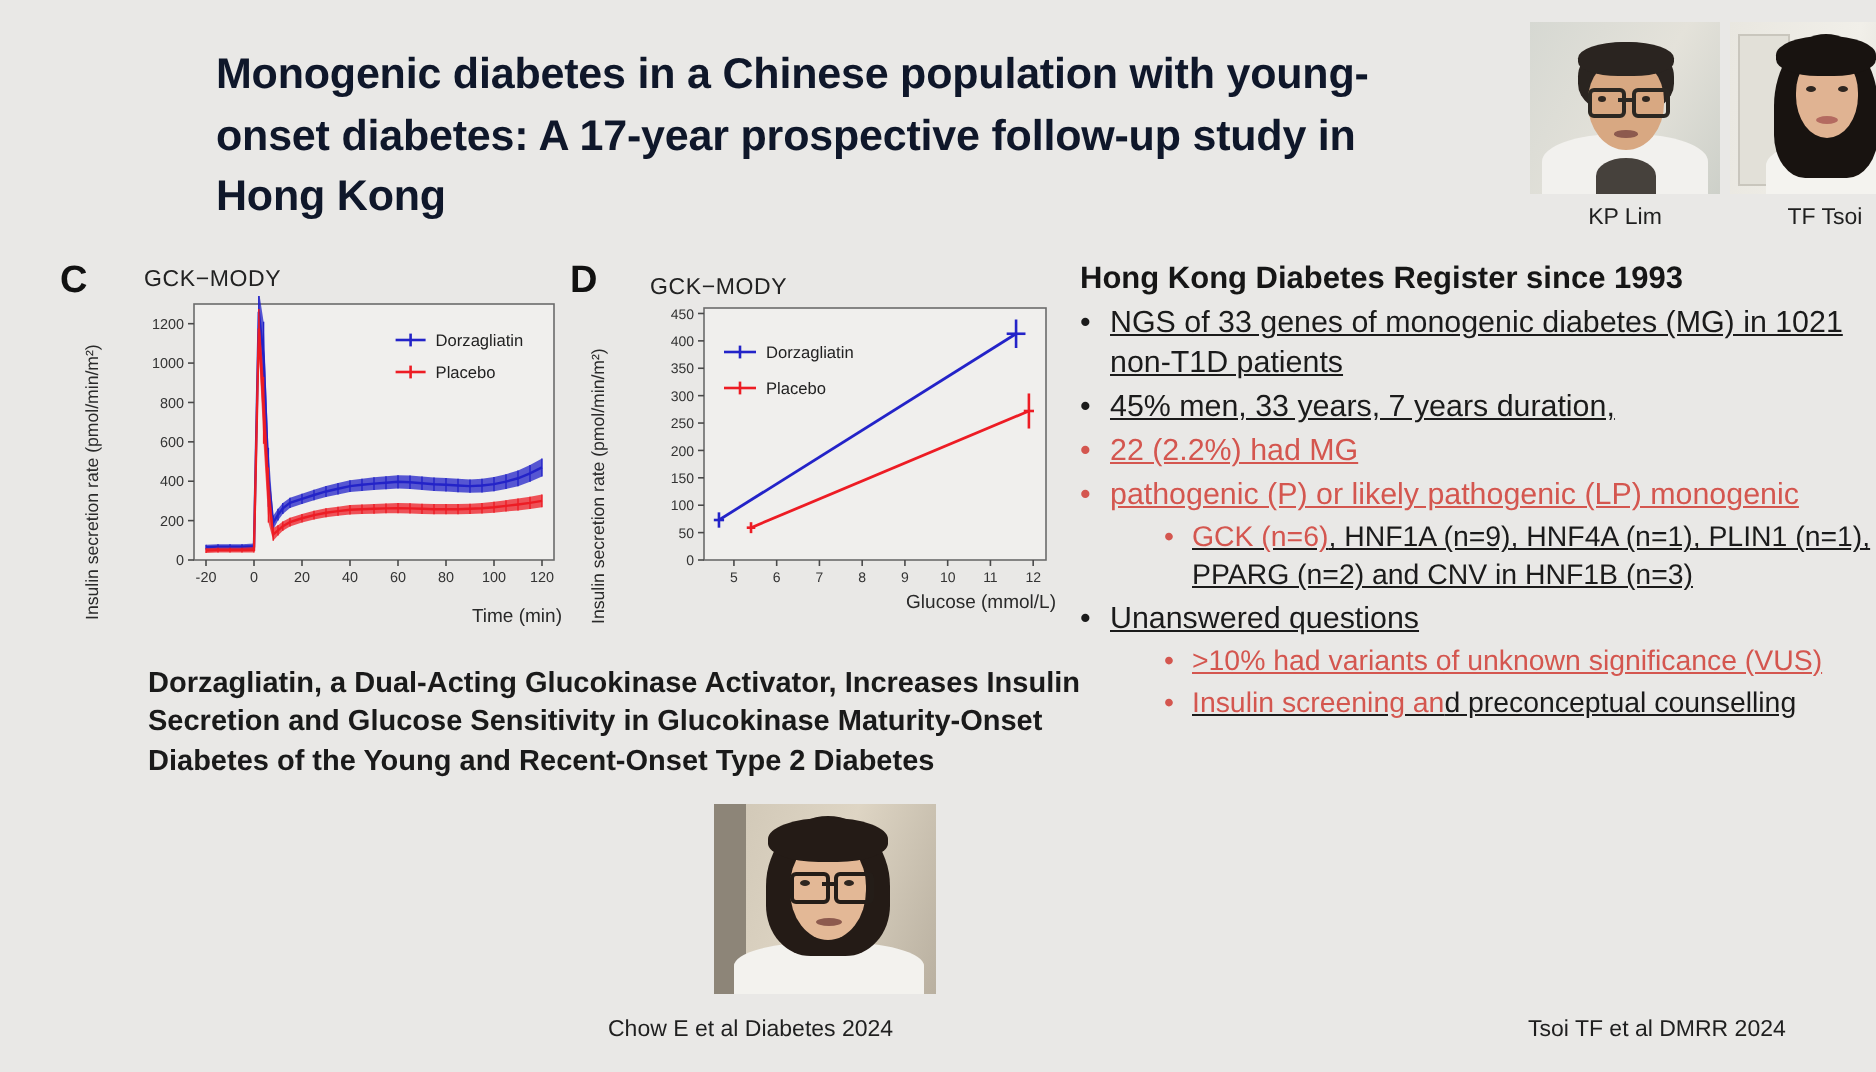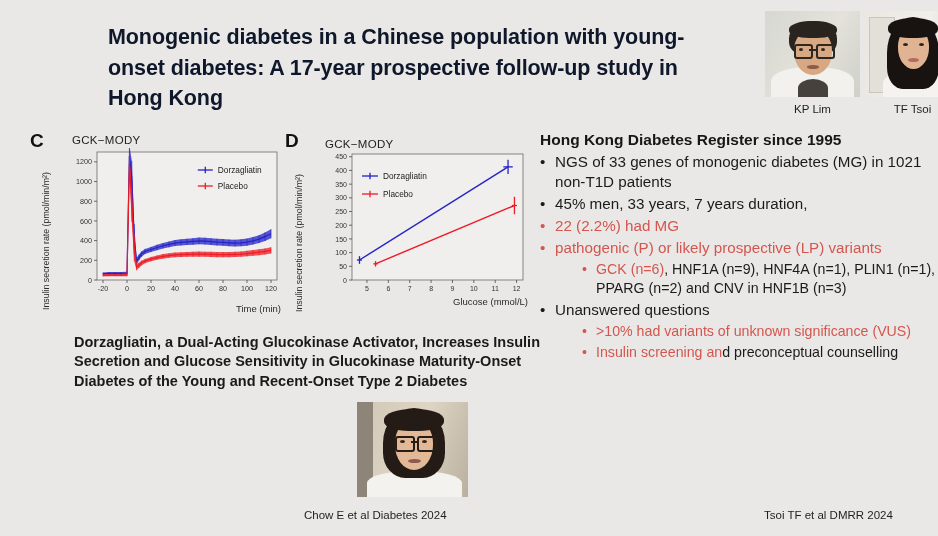--- a/index.html
+++ b/index.html
@@ -69,21 +69,21 @@
   
   .credit{position:absolute;font-size:11.5px;color:#1f1f1f;}
   .credit.left{left:304px;top:509px;}
   .credit.right{left:764px;top:509px;}
 
   
   .rightcol{position:absolute;left:540px;top:130px;width:396px;}
   .rc-head{font-size:15.5px;font-weight:bold;color:#161616;line-height:1.3;margin-bottom:1px;}
   .bl{display:flex;line-height:1.32;margin-top:2px;}
   .bl .dot{width:15px;flex:0 0 15px;text-align:left;}
-  .bl .txt{flex:1;}
+  .bl .txt{flex:1;text-decoration:underline;}
   .lvl1{font-size:15.2px;color:#1b1b1b;}
   .lvl2{font-size:14.2px;color:#1b1b1b;margin-left:42px;}
   .lvl2 .dot{width:14px;flex:0 0 14px;}
   .red{color:#d4564f;}
   .blk{color:#1b1b1b;}
 </style>
 </head>
 <body>
 
 <div class="slide">
@@ -326,37 +326,37 @@
       <div class="f-eye" style="left:43px;top:38px;width:5px;height:3px;"></div>
       <div class="f-eye" style="left:65px;top:38px;width:5px;height:3px;"></div>
       <div class="f-mouth" style="left:51px;top:57px;width:13px;height:4px;"></div>
     </div>
   </div>
 
   <div class="credit left">Chow E et al Diabetes 2024</div>
   <div class="credit right">Tsoi TF et al DMRR 2024</div>
 
   <div class="rightcol">
-    <div class="rc-head">Hong Kong Diabetes Register since 1995</div>
+    <div class="rc-head">Hong Kong Diabetes Register since 1993</div>
     <div id="bullets">
         <div class="bl lvl1">
           <span class="dot blk">•</span>
           <span class="txt blk">NGS of 33 genes of monogenic diabetes (MG)  in 1021 non-T1D patients</span>
         </div>
         <div class="bl lvl1">
           <span class="dot blk">•</span>
           <span class="txt blk">45% men, 33 years, 7 years duration,</span>
         </div>
         <div class="bl lvl1">
           <span class="dot red">•</span>
           <span class="txt red">22 (2.2%) had MG</span>
         </div>
         <div class="bl lvl1">
           <span class="dot red">•</span>
-          <span class="txt red">pathogenic (P) or likely prospective (LP) variants</span>
+          <span class="txt red">pathogenic (P) or likely pathogenic (LP) monogenic</span>
         </div>
         <div class="bl lvl2">
           <span class="dot red">•</span>
           <span class="txt"><span class="red">GCK (n=6)</span><span class="blk">, HNF1A (n=9), HNF4A (n=1), PLIN1 (n=1), PPARG (n=2) and CNV in HNF1B (n=3)</span></span>
         </div>
         <div class="bl lvl1">
           <span class="dot blk">•</span>
           <span class="txt blk">Unanswered questions</span>
         </div>
         <div class="bl lvl2">

